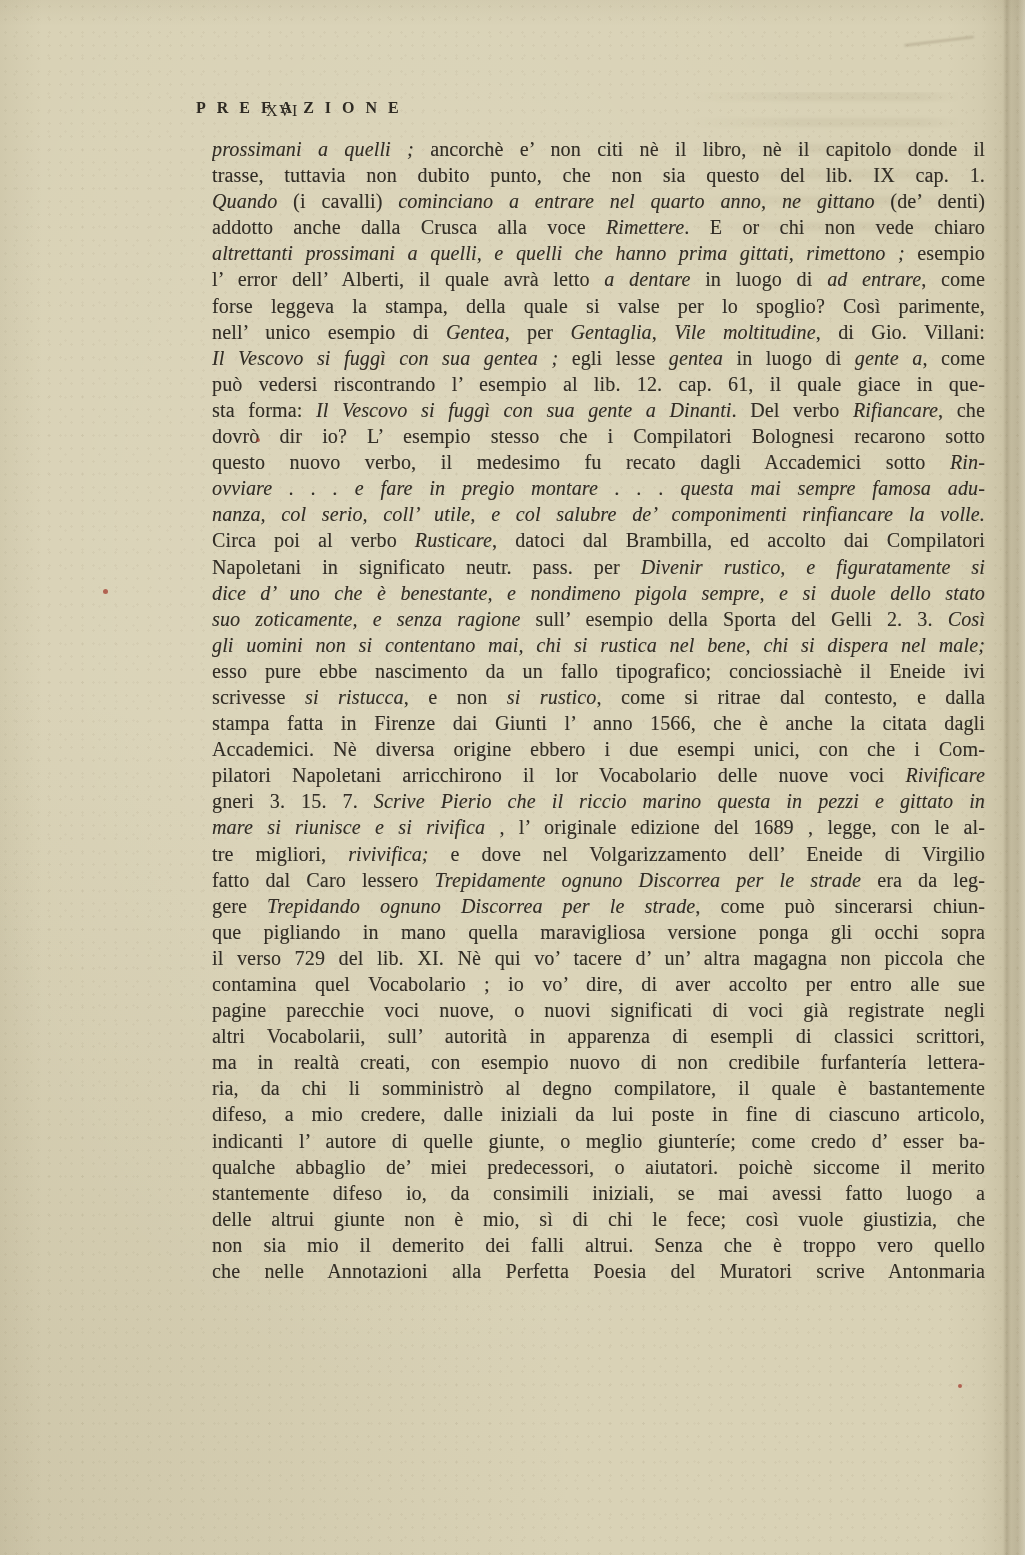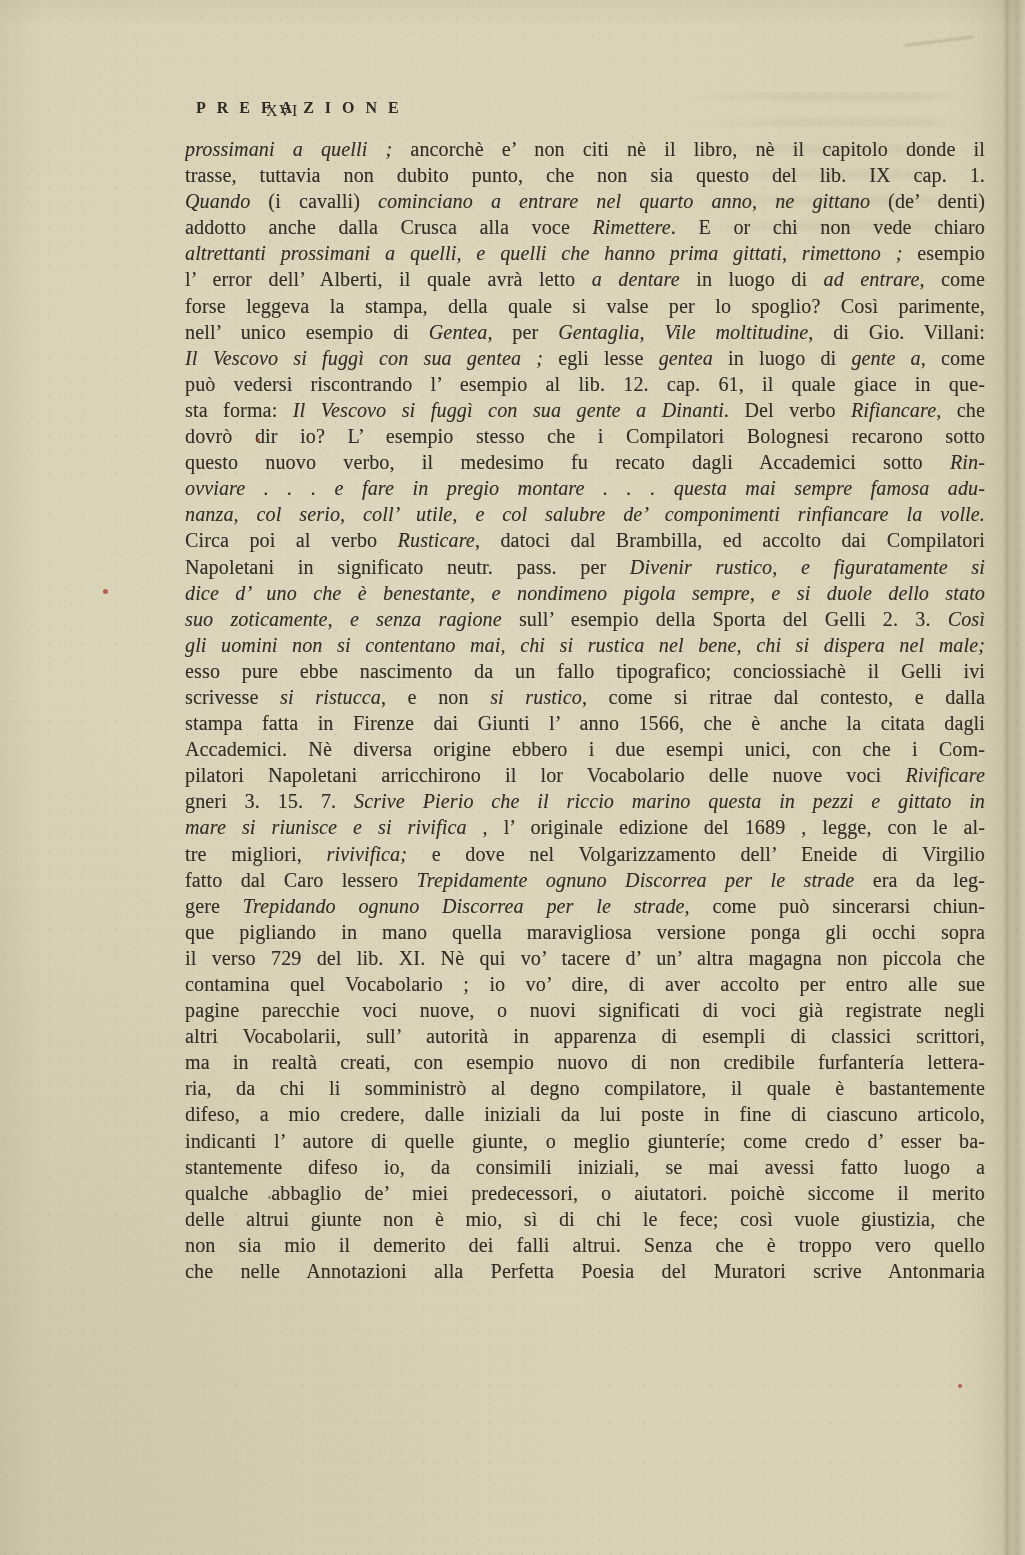--- a/index.html
+++ b/index.html
@@ -61,20 +61,21 @@
   .textblock{
     position:absolute;top:136px;left:185px;width:800px;
     color:#322d26;font-size:20px;
     text-shadow:0.3px 0.3px 0 rgba(44,39,30,0.30);
   }
   .line{
     height:26.1px;line-height:26.1px;overflow:hidden;
     text-align:justify;text-align-last:justify;
     word-spacing:1.5px;letter-spacing:0.15px;
     white-space:normal;
+    margin-left:27px;
   }
   .it{font-style:italic;}
   .speck{position:absolute;border-radius:50%;pointer-events:none;}
   .speck.red{background:rgba(164,62,48,0.75);}
   .speck.dark{background:rgba(86,74,50,0.55);}
 </style>
 </head>
 <body>
 
 <div class="page">
@@ -102,41 +103,41 @@
       <div class="line"><span>sta forma: </span><span class="it">Il Vescovo si fuggì con sua gente a Dinanti</span><span>. Del verbo </span><span class="it">Rifiancare</span><span>, che</span></div>
       <div class="line"><span>dovrò dir io? L’ esempio stesso che i Compilatori Bolognesi recarono sotto</span></div>
       <div class="line"><span>questo nuovo verbo, il medesimo fu recato dagli Accademici sotto </span><span class="it">Rin-</span></div>
       <div class="line"><span class="it">ovviare . . . e fare in pregio montare . . . questa mai sempre famosa adu-</span></div>
       <div class="line"><span class="it">nanza, col serio, coll’ utile, e col salubre de’ componimenti rinfiancare la volle.</span></div>
       <div class="line"><span>Circa poi al verbo </span><span class="it">Rusticare</span><span>, datoci dal Brambilla, ed accolto dai Compilatori</span></div>
       <div class="line"><span>Napoletani in significato neutr. pass. per </span><span class="it">Divenir rustico, e figuratamente si</span></div>
       <div class="line"><span class="it">dice d’ uno che è benestante, e nondimeno pigola sempre, e si duole dello stato</span></div>
       <div class="line"><span class="it">suo zoticamente, e senza ragione</span><span> sull’ esempio della Sporta del Gelli 2. 3. </span><span class="it">Così</span></div>
       <div class="line"><span class="it">gli uomini non si contentano mai, chi si rustica nel bene, chi si dispera nel male;</span></div>
-      <div class="line"><span>esso pure ebbe nascimento da un fallo tipografico; conciossiachè il Gelli ivi</span></div>
+      <div class="line"><span>esso pure ebbe nascimento da un fallo tipografico; conciossiachè il Eneide ivi</span></div>
       <div class="line"><span>scrivesse </span><span class="it">si ristucca</span><span>, e non </span><span class="it">si rustico</span><span>, come si ritrae dal contesto, e dalla</span></div>
       <div class="line"><span>stampa fatta in Firenze dai Giunti l’ anno 1566, che è anche la citata dagli</span></div>
       <div class="line"><span>Accademici. Nè diversa origine ebbero i due esempi unici, con che i Com-</span></div>
       <div class="line"><span>pilatori Napoletani arricchirono il lor Vocabolario delle nuove voci </span><span class="it">Rivificare</span></div>
       <div class="line"><span>gneri 3. 15. 7. </span><span class="it">Scrive Pierio che il riccio marino questa in pezzi e gittato in</span></div>
       <div class="line"><span class="it">mare si riunisce e si rivifica</span><span> , l’ originale edizione del 1689 , legge, con le al-</span></div>
       <div class="line"><span>tre migliori, </span><span class="it">rivivifica;</span><span> e dove nel Volgarizzamento dell’ Eneide di Virgilio</span></div>
       <div class="line"><span>fatto dal Caro lessero </span><span class="it">Trepidamente ognuno Discorrea per le strade</span><span> era da leg-</span></div>
       <div class="line"><span>gere </span><span class="it">Trepidando ognuno Discorrea per le strade</span><span>, come può sincerarsi chiun-</span></div>
       <div class="line"><span>que pigliando in mano quella maravigliosa versione ponga gli occhi sopra</span></div>
       <div class="line"><span>il verso 729 del lib. XI. Nè qui vo’ tacere d’ un’ altra magagna non piccola che</span></div>
       <div class="line"><span>contamina quel Vocabolario ; io vo’ dire, di aver accolto per entro alle sue</span></div>
       <div class="line"><span>pagine parecchie voci nuove, o nuovi significati di voci già registrate negli</span></div>
       <div class="line"><span>altri Vocabolarii, sull’ autorità in apparenza di esempli di classici scrittori,</span></div>
       <div class="line"><span>ma in realtà creati, con esempio nuovo di non credibile furfantería lettera-</span></div>
       <div class="line"><span>ria, da chi li somministrò al degno compilatore, il quale è bastantemente</span></div>
       <div class="line"><span>difeso, a mio credere, dalle iniziali da lui poste in fine di ciascuno articolo,</span></div>
       <div class="line"><span>indicanti l’ autore di quelle giunte, o meglio giunteríe; come credo d’ esser ba-</span></div>
+      <div class="line"><span>qualche abbaglio de’ miei predecessori, o aiutatori. poichè siccome il merito</span></div>
       <div class="line"><span>stantemente difeso io, da consimili iniziali, se mai avessi fatto luogo a</span></div>
-      <div class="line"><span>qualche abbaglio de’ miei predecessori, o aiutatori. poichè siccome il merito</span></div>
       <div class="line"><span>delle altrui giunte non è mio, sì di chi le fece; così vuole giustizia, che</span></div>
       <div class="line"><span>non sia mio il demerito dei falli altrui. Senza che è troppo vero quello</span></div>
       <div class="line"><span>che nelle Annotazioni alla Perfetta Poesia del Muratori scrive Antonmaria</span></div>
     </div>
 
   <div class="speck red" style="left:103px;top:589px;width:5px;height:5px;"></div>
   <div class="speck red" style="left:256px;top:438px;width:4px;height:4px;"></div>
   <div class="speck red" style="left:958px;top:1384px;width:4px;height:4px;"></div>
   <div class="speck dark" style="left:268px;top:1196px;width:3px;height:3px;"></div>
 </div>

